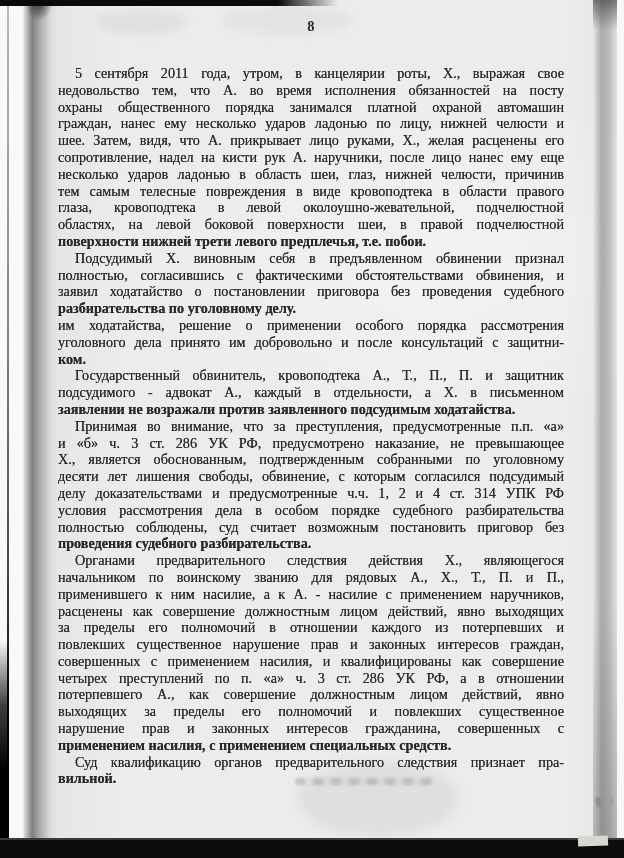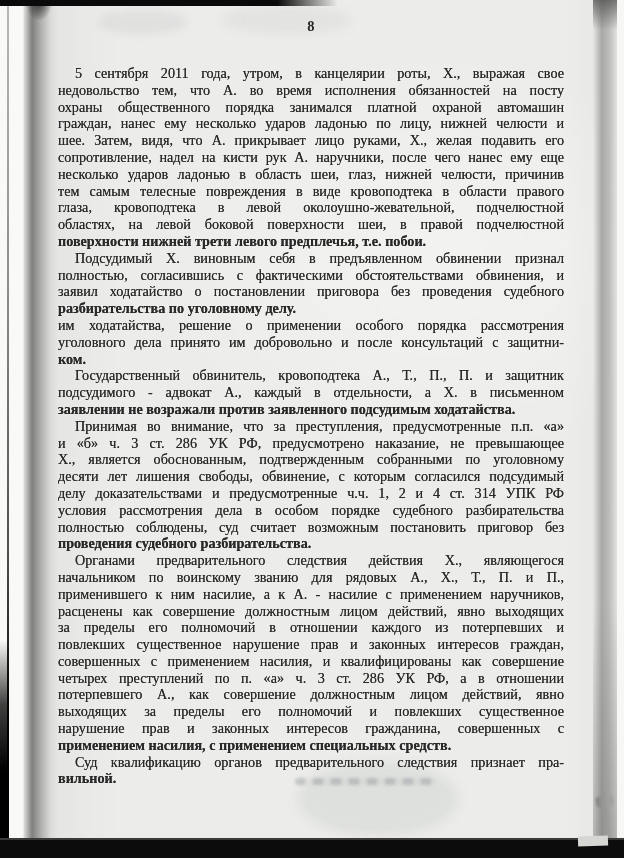--- a/index.html
+++ b/index.html
@@ -77,22 +77,22 @@
   <div class="bottom-bar-notch"></div>
 
   <div class="content">
     <div class="page-number">8</div>
     <div class="text-body" id="text-body">
         <div class="paragraph">
           <div class="line first">5 сентября 2011 года, утром, в канцелярии роты, Х., выражая свое</div>
           <div class="line">недовольство тем, что А. во время исполнения обязанностей на посту</div>
           <div class="line">охраны общественного порядка занимался платной охраной автомашин</div>
           <div class="line">граждан, нанес ему несколько ударов ладонью по лицу, нижней челюсти и</div>
-          <div class="line">шее. Затем, видя, что А. прикрывает лицо руками, Х., желая подавить его</div>
-          <div class="line">сопротивление, надел на кисти рук А. наручники, после чего нанес ему еще</div>
+          <div class="line">шее. Затем, видя, что А. прикрывает лицо руками, Х., желая расценены его</div>
+          <div class="line">сопротивление, надел на кисти рук А. наручники, после лицо нанес ему еще</div>
           <div class="line">несколько ударов ладонью в область шеи, глаз, нижней челюсти, причинив</div>
           <div class="line">тем самым телесные повреждения в виде кровоподтека в области правого</div>
           <div class="line">глаза, кровоподтека в левой околоушно-жевательной, подчелюстной</div>
           <div class="line">областях, на левой боковой поверхности шеи, в правой подчелюстной</div>
           <div class="line plast">поверхности нижней трети левого предплечья, т.е. побои.</div>
         </div>
         <div class="paragraph">
           <div class="line first">Подсудимый Х. виновным себя в предъявленном обвинении признал</div>
           <div class="line">полностью, согласившись с фактическими обстоятельствами обвинения, и</div>
           <div class="line">заявил ходатайство о постановлении приговора без проведения судебного</div>

